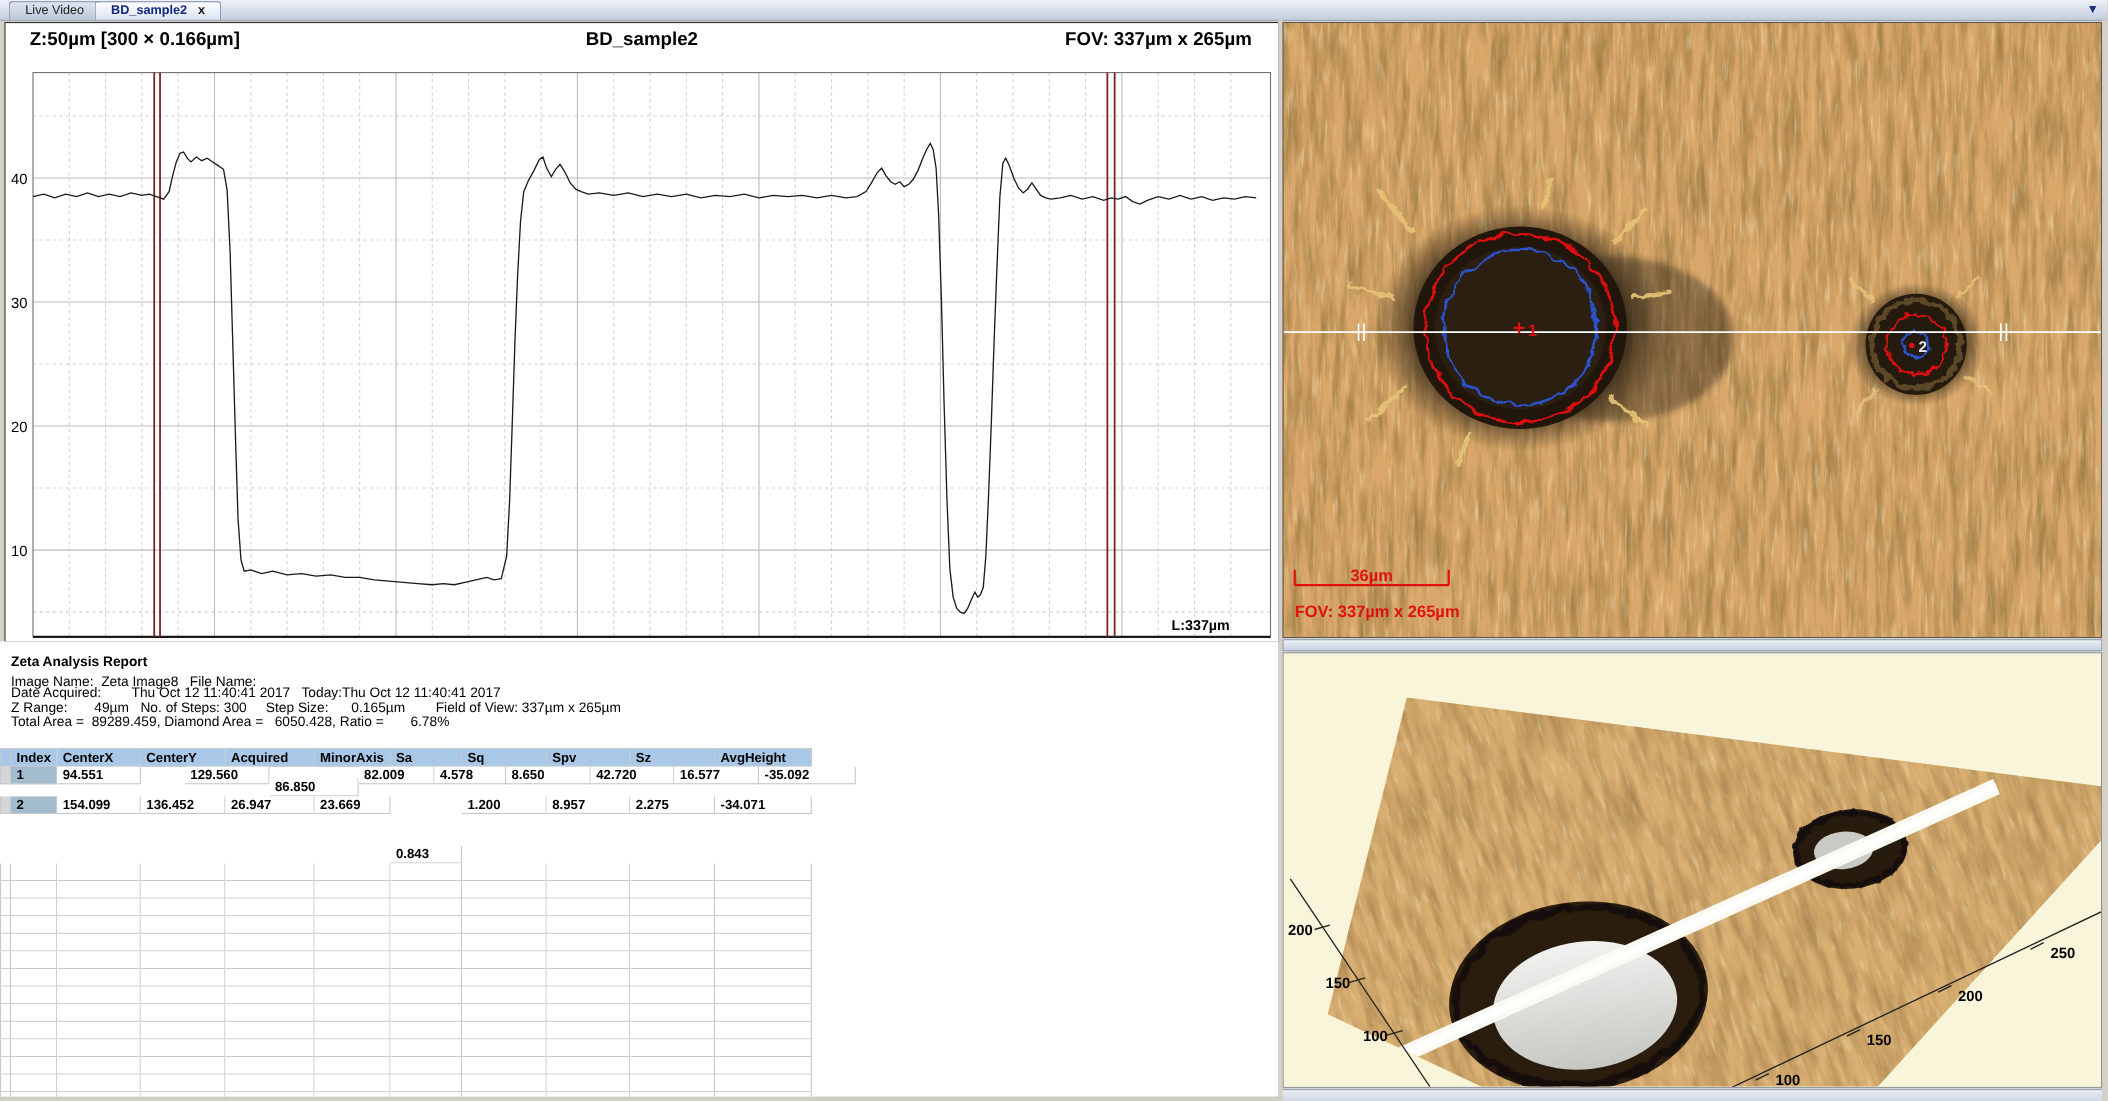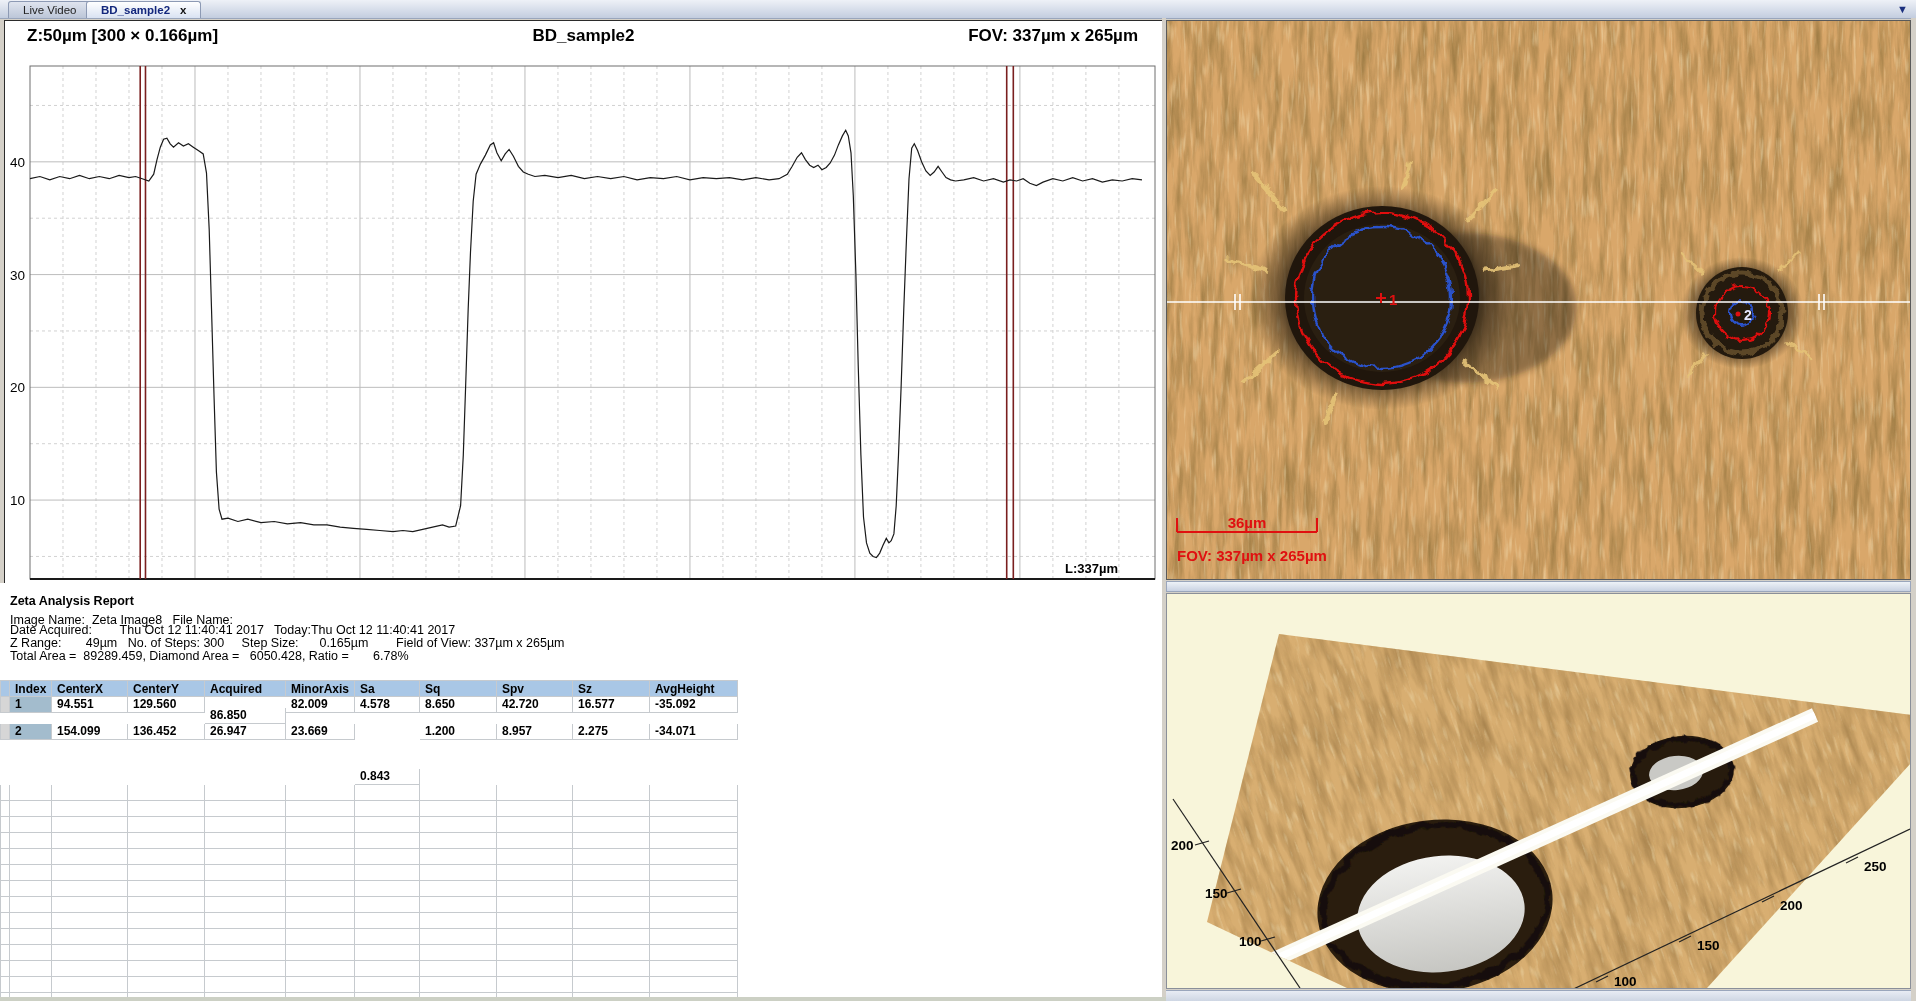--- a/index.html
+++ b/index.html
@@ -158,21 +158,21 @@
           <div class="tcell " style="width: 65px;">Sa</div>
           <div class="tcell " style="width: 77px;">Sq</div>
           <div class="tcell " style="width: 76px;">Spv</div>
           <div class="tcell " style="width: 77px;">Sz</div>
           <div class="tcell " style="width: 88px;">AvgHeight</div>
         </div>
         <div class="trow data">
           <div class="tcell spacer" style="width: 10px;"></div>
           <div class="tcell idx" style="width: 42px;">1</div>
           <div class="tcell " style="width: 76px;">94.551</div>
-          <div class="tcell " style="width: 77px;">129.560</div>
+          <div class="tcell " style="width: 77px; margin-left: 40px;">129.560</div>
           <div class="tcell " style="width: 81px; margin-top: 11px;">86.850</div>
           <div class="tcell " style="width: 69px;">82.009</div>
           <div class="tcell " style="width: 65px;">4.578</div>
           <div class="tcell " style="width: 77px;">8.650</div>
           <div class="tcell " style="width: 76px;">42.720</div>
           <div class="tcell " style="width: 77px;">16.577</div>
           <div class="tcell " style="width: 88px;">-35.092</div>
         </div>
         <div class="trow data">
           <div class="tcell spacer" style="width: 10px;"></div>

